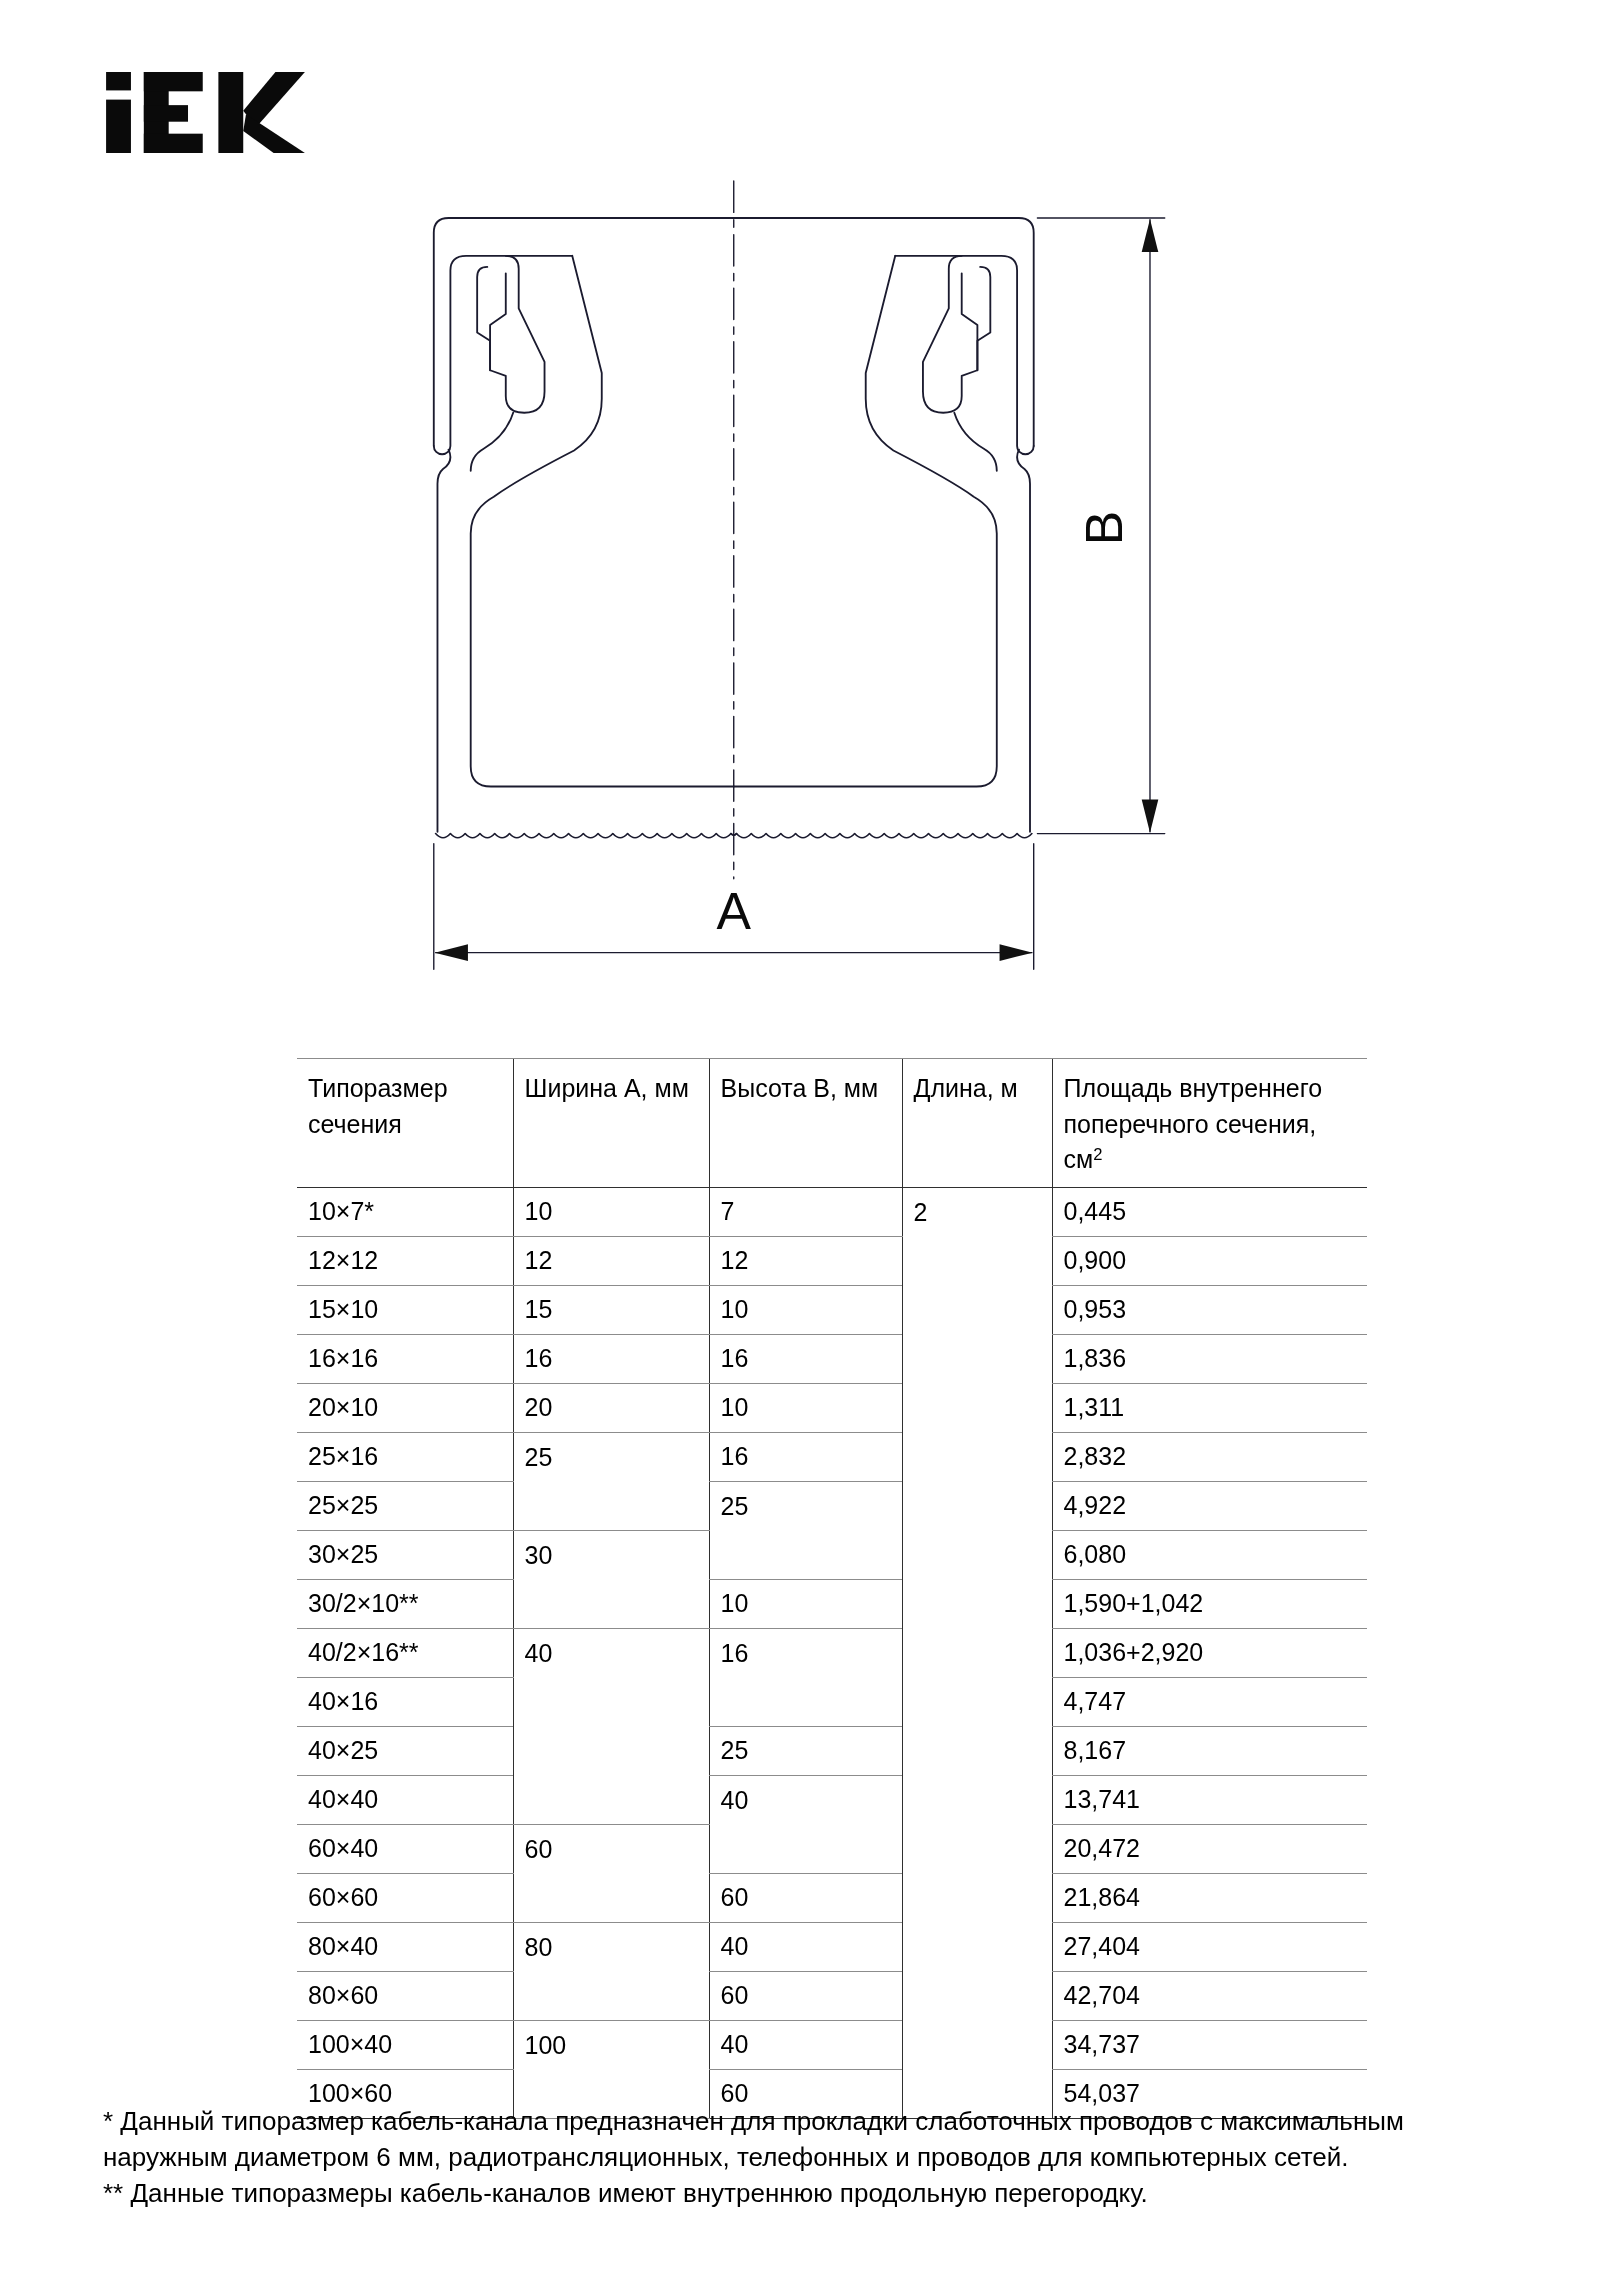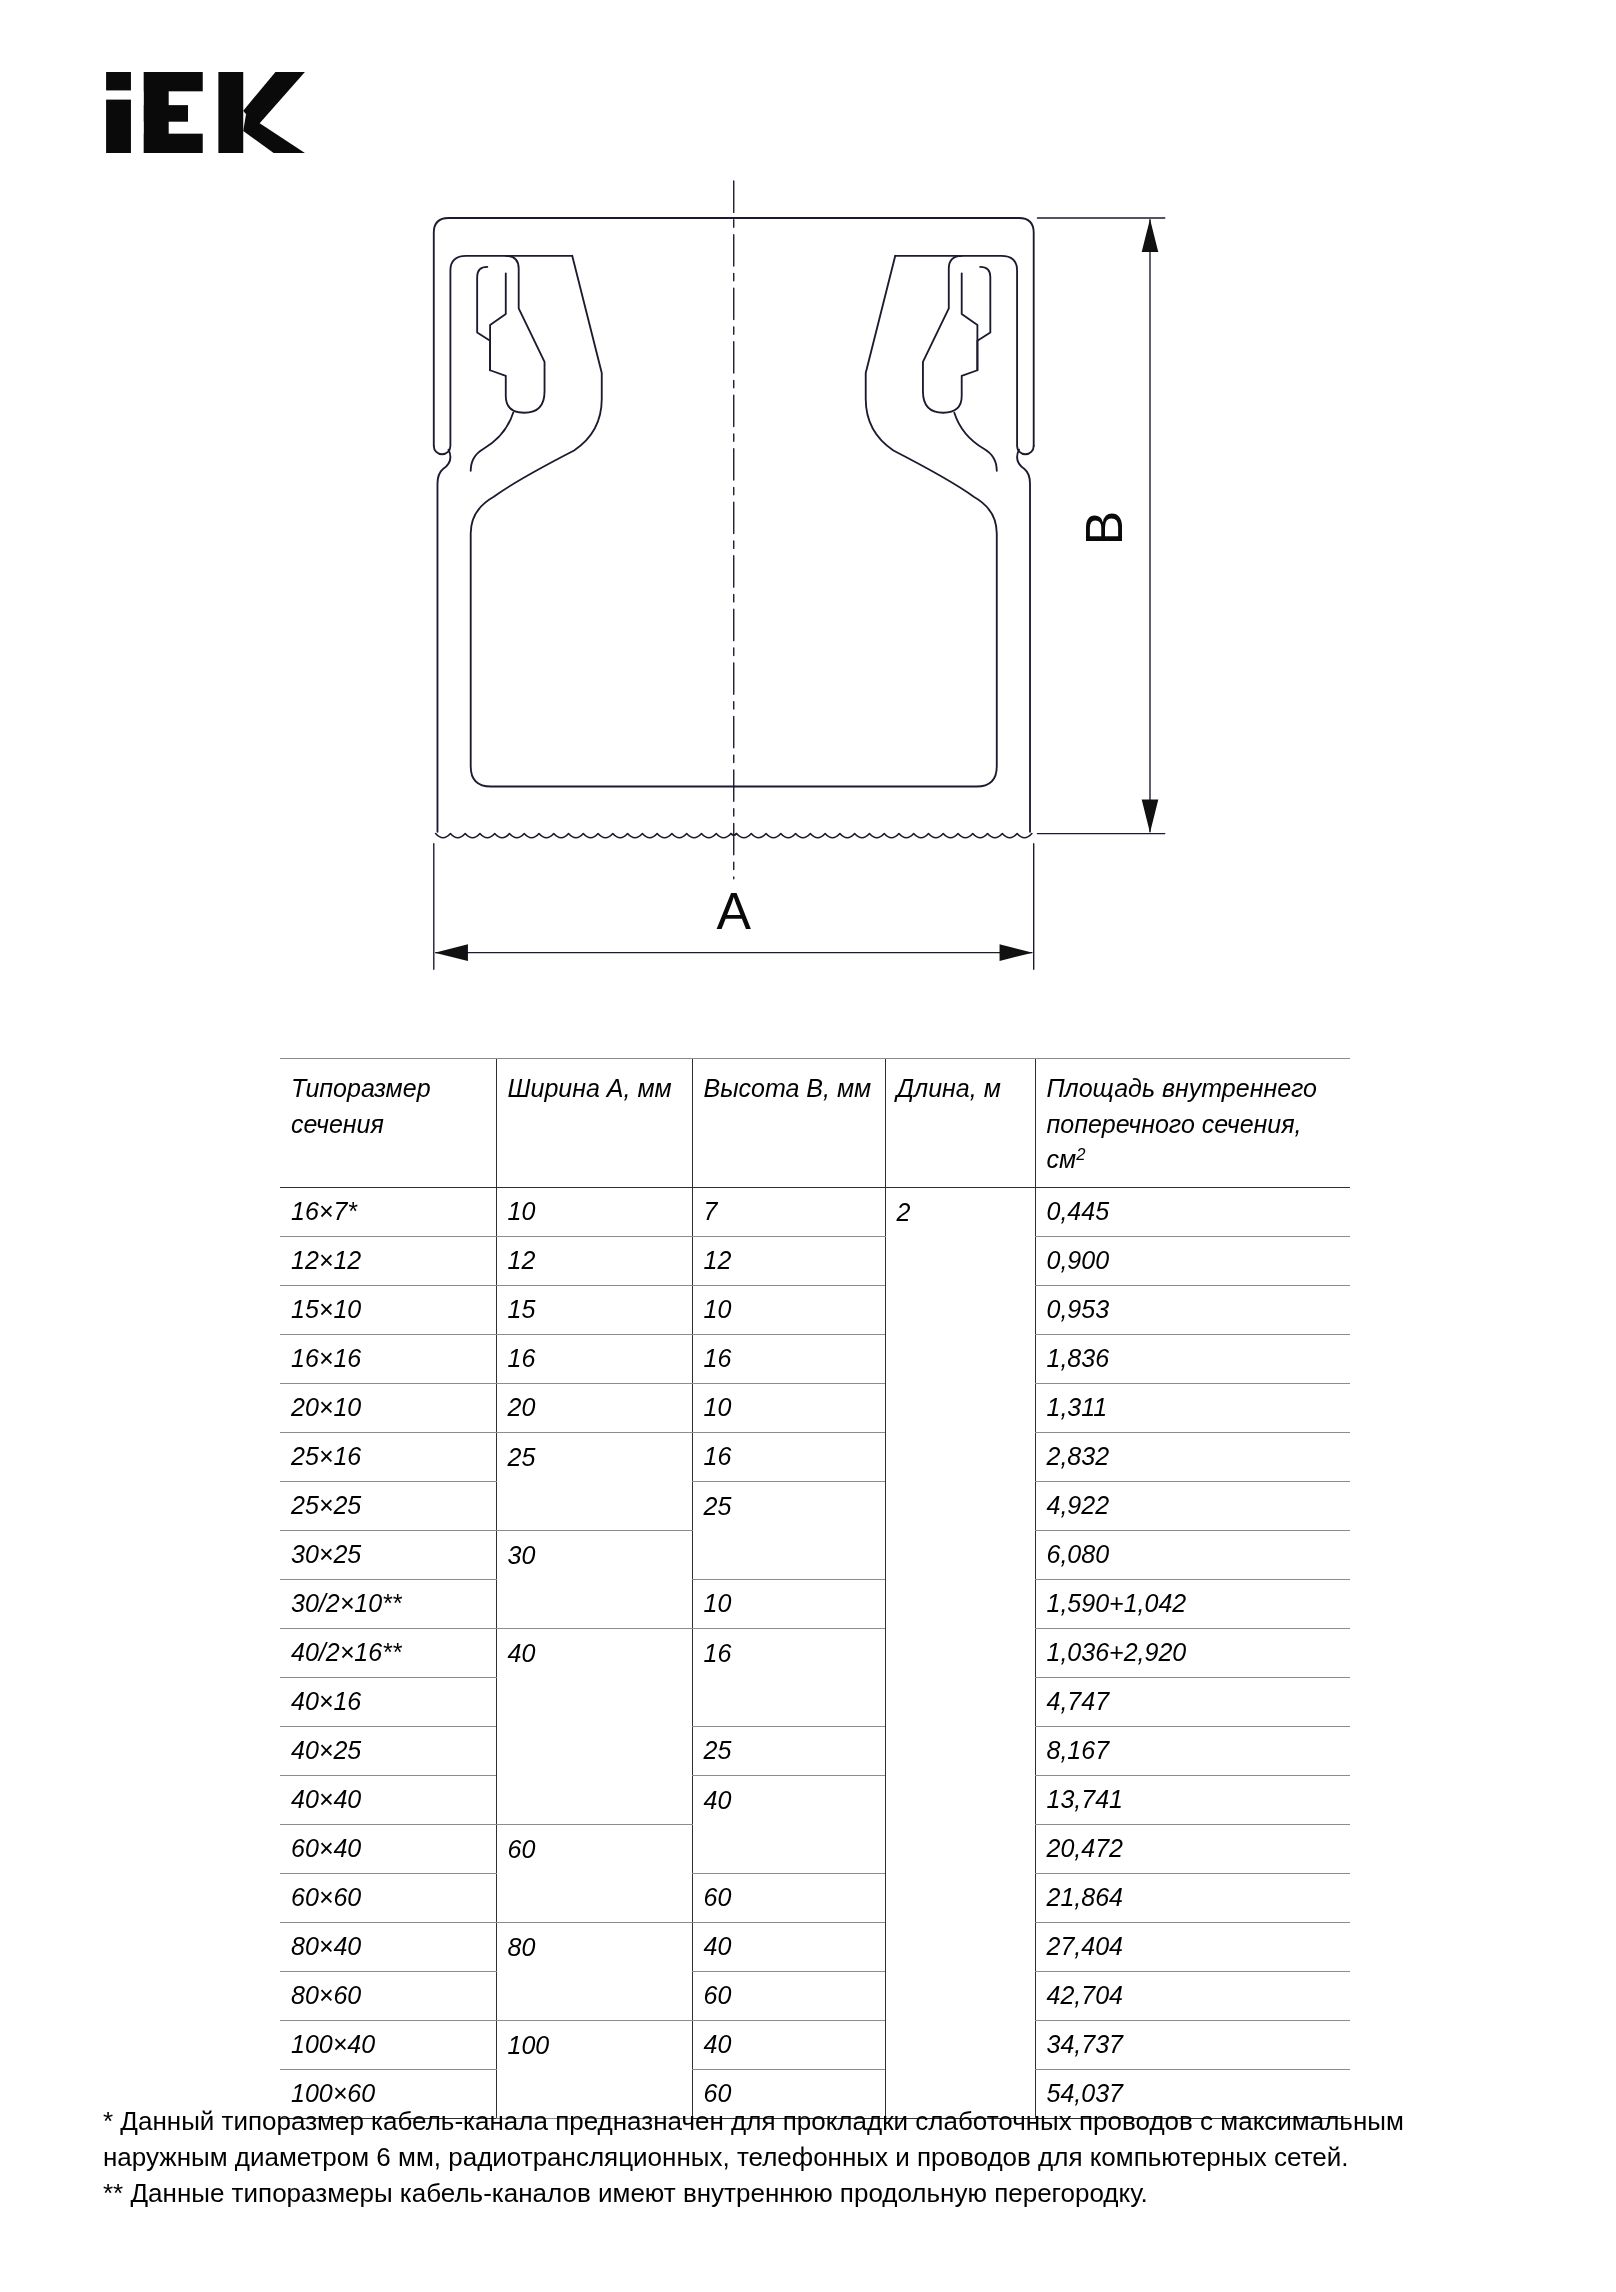--- a/index.html
+++ b/index.html
@@ -11,21 +11,21 @@
     color:#000;
     overflow:hidden;
     margin:0 auto;
   }
   .logo-svg{position:absolute;left:106px;top:72px;}
   .diagram-svg{position:absolute;left:0;top:0;}
   .section-title{
     position:absolute;left:104px;top:993px;
     font-size:27px;letter-spacing:0.2px;white-space:nowrap;
   }
-  .dim-table-wrap{position:absolute;left:280px;top:1058px;font-style:italic;}
+  .dim-table-wrap{position:absolute;left:297px;top:1058px;}
   table.dim{
     border-collapse:collapse;table-layout:fixed;width:1070px;
     font-size:25px;
   }
   table.dim col.w1{width:216px}
   table.dim col.w2{width:196px}
   table.dim col.w3{width:193px}
   table.dim col.w4{width:150px}
   table.dim col.w5{width:315px}
   table.dim th{
@@ -126,21 +126,21 @@
         </colgroup>
       <tbody>
           <tr>
         <th class="c1">Типоразмер сечения</th>
         <th class="c2">Ширина А, мм</th>
         <th class="c3">Высота В, мм</th>
         <th class="c4">Длина, м</th>
         <th class="c5"><span>Площадь внутреннего поперечного сечения, см</span><sup class="sq">2</sup></th>
       </tr>
       <tr>
-        <td class="c1">16×7*</td>
+        <td class="c1">10×7*</td>
         <td class="c2">10</td>
         <td class="c3">7</td>
         <td class="c4 len" rowspan="19">2</td>
         <td class="c5">0,445</td>
       </tr>
       <tr>
         <td class="c1">12×12</td>
         <td class="c2">12</td>
         <td class="c3">12</td>
         <td class="c5">0,900</td>

